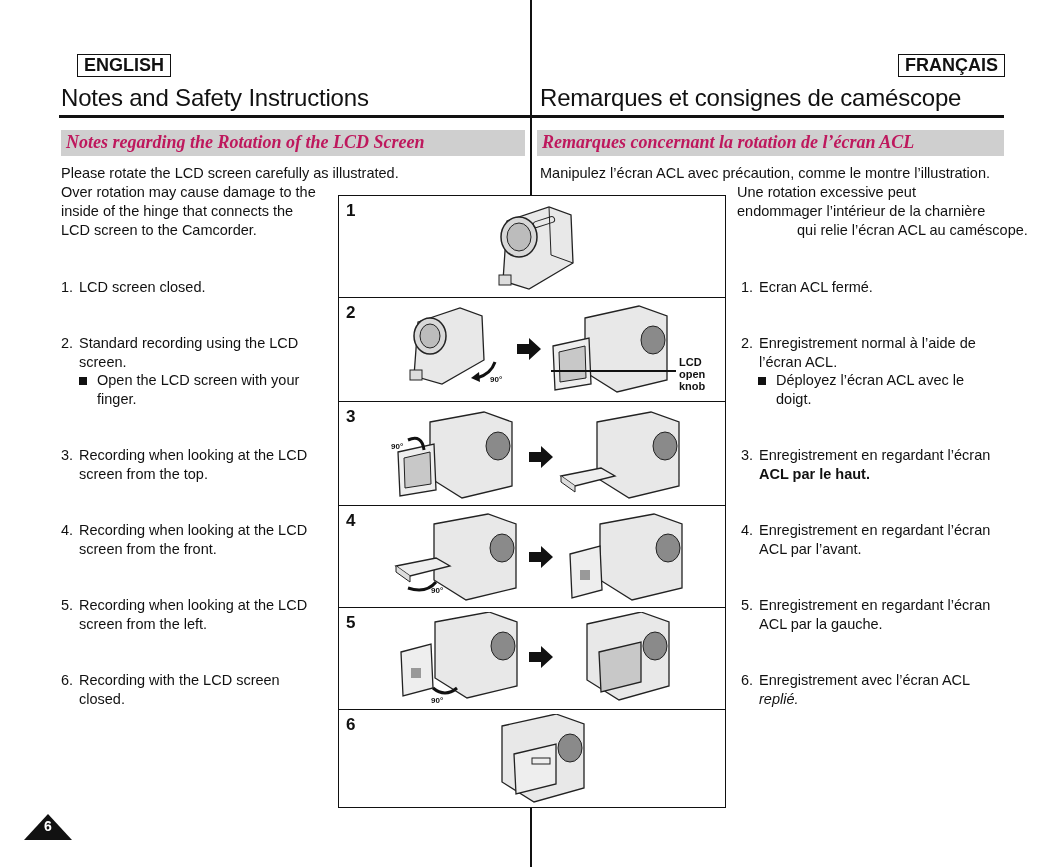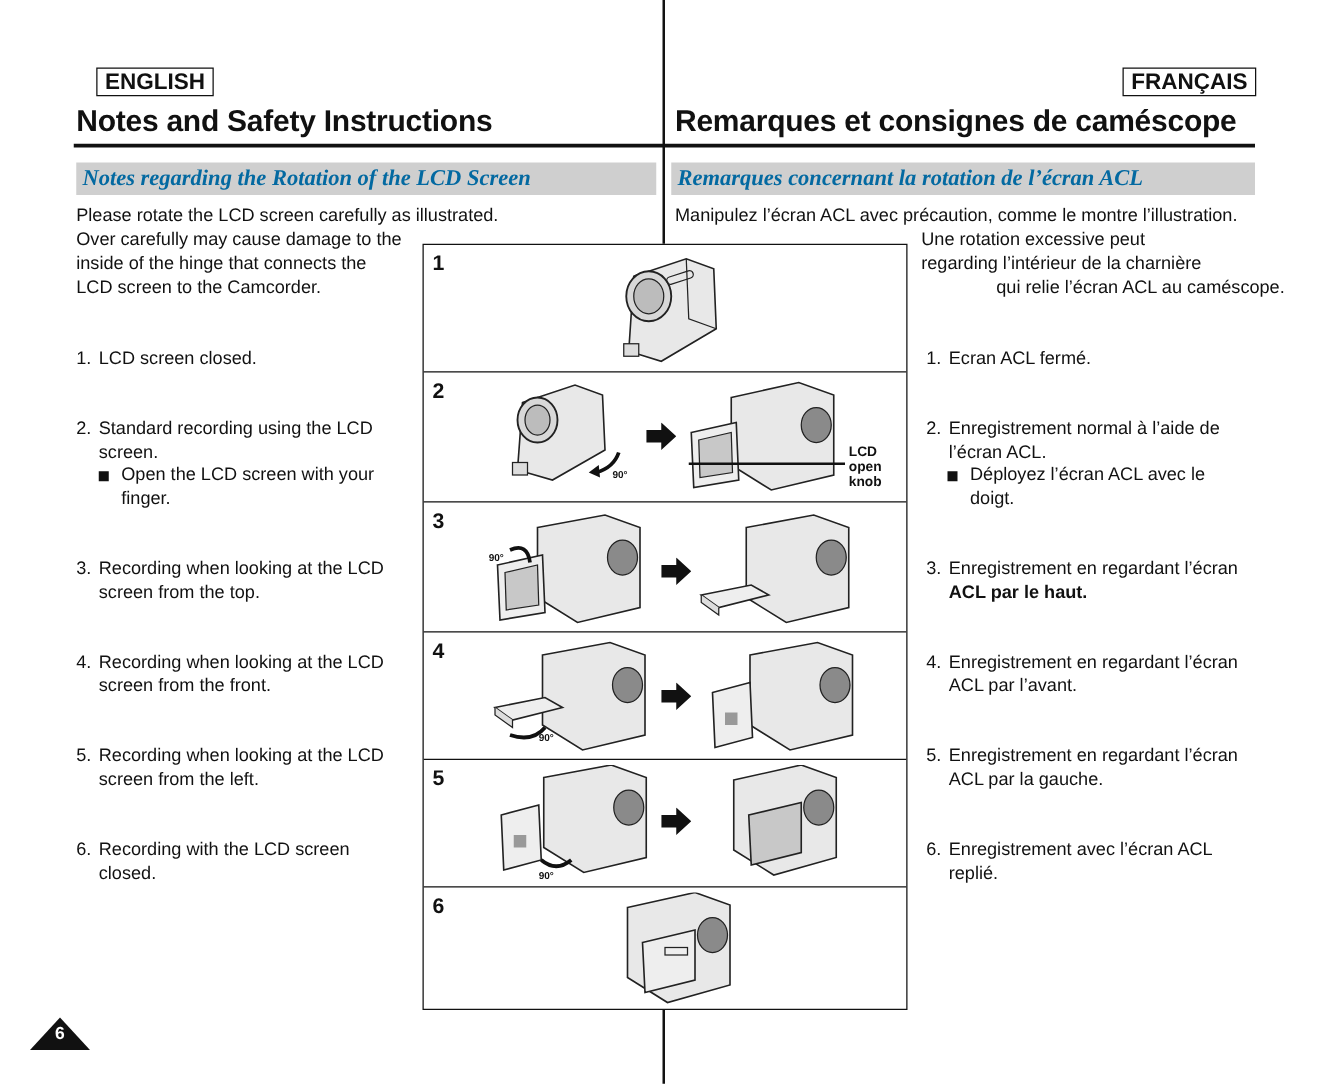--- a/index.html
+++ b/index.html
@@ -2,25 +2,25 @@
 <html><head>
 <meta charset="utf-8">
 <style>
   html, body { margin:0; padding:0; background:#ffffff; }
   body { width:1063px; height:867px; position:relative; overflow:hidden;
          font-family:"Liberation Sans", sans-serif; color:#111; }
   .abs { position:absolute; }
   .divider-v { position:absolute; left:530px; top:0; width:2px; height:867px; background:#111; }
   .lang-box { position:absolute; top:54px; height:21px; border:1.5px solid #111; font-weight:bold;
               font-size:18px; line-height:21px; padding:0 6px; box-sizing:content-box; background:#fff; }
-  .page-title { position:absolute; top:84px; font-size:24px; font-weight:bold; letter-spacing:-0.2px; }
+  .page-title { position:absolute; top:84px; font-size:24px; font-weight:normal; letter-spacing:-0.2px; }
   .rule { position:absolute; top:115px; height:3px; background:#111; }
   .section-bar { position:absolute; top:130px; height:26px; background:#cfcfcf; }
   .section-bar span { position:absolute; left:5px; top:2px; font-family:"Liberation Serif", serif;
-                      font-style:italic; font-weight:bold; font-size:18px; color:#0369a1; white-space:nowrap; }
+                      font-style:italic; font-weight:bold; font-size:18px; color:#be185d; white-space:nowrap; }
   .txt { position:absolute; font-size:14.5px; line-height:19px; white-space:nowrap; }
   .item { position:absolute; font-size:14.5px; line-height:19px; }
   .item .num { position:absolute; left:0; top:0; }
   .item .body { position:absolute; left:18px; top:0; white-space:nowrap; }
   .bullet { position:absolute; font-size:14.5px; line-height:19px; }
   .bullet .sq { position:absolute; left:0; top:6px; width:8px; height:8px; background:#111; }
   .bullet .body { position:absolute; left:18px; top:0; white-space:nowrap; }
   .panel-box { position:absolute; left:338px; top:195px; width:388px; height:613px;
                border:1.5px solid #111; background:#fff; box-sizing:border-box; }
   .panel { position:absolute; left:0; width:100%; border-bottom:1.5px solid #111; box-sizing:border-box; }
@@ -41,21 +41,21 @@
 <div class="divider-v"></div>
 
 <div class="lang-box" style="left:61px;margin-left:16px;">ENGLISH</div>
 <div class="page-title" style="left:61px;">Notes and Safety Instructions</div>
 <div class="rule" style="left:59px; width:472px;"></div>
 <div class="section-bar" style="left:61px; width:464px;">
   <span>Notes regarding the Rotation of the LCD Screen</span>
 </div>
 
 <div class="txt" style="left:61px; top:164px;">Please rotate the LCD screen carefully as illustrated.</div>
-<div class="txt" style="left:61px; top:183px;">Over carefully may cause damage to the</div>
+<div class="txt" style="left:61px; top:183px;">Over rotation may cause damage to the</div>
 <div class="txt" style="left:61px; top:202px;">inside of the hinge that connects the</div>
 <div class="txt" style="left:61px; top:221px;">LCD screen to the Camcorder.</div>
 
 <div class="item" style="left:61px; top:278px;">
   <span class="num">1.</span>
   <span class="body">LCD screen closed.</span>
 </div>
 
 <div class="item" style="left:61px; top:334px;">
   <span class="num">2.</span>
@@ -91,21 +91,21 @@
 
 <div class="lang-box" style="left:898px;">FRANÇAIS</div>
 <div class="page-title" style="left:540px;">Remarques et consignes de caméscope</div>
 <div class="rule" style="left:531px; width:473px;"></div>
 <div class="section-bar" style="left:537px; width:467px;">
   <span>Remarques concernant la rotation de l’écran ACL</span>
 </div>
 
 <div class="txt" style="left:540px; top:164px;">Manipulez l’écran ACL avec précaution, comme le montre l’illustration.</div>
 <div class="txt" style="left:737px; top:183px;">Une rotation excessive peut</div>
-<div class="txt" style="left:737px; top:202px;">regarding l’intérieur de la charnière</div>
+<div class="txt" style="left:737px; top:202px;">endommager l’intérieur de la charnière</div>
 <div class="txt" style="left:769px; top:221px;margin-left:28px;">qui relie l’écran ACL au caméscope.</div>
 
 <div class="item" style="left:741px; top:278px;">
   <span class="num">1.</span>
   <span class="body">Ecran ACL fermé.</span>
 </div>
 <div class="item" style="left:741px; top:334px;">
   <span class="num">2.</span>
   <span class="body">Enregistrement normal à l’aide de</span>
   <span class="body" style="top:19px;">l’écran ACL.</span>
@@ -126,21 +126,21 @@
   <span class="body" style="top:19px;">ACL par l’avant.</span>
 </div>
 <div class="item" style="left:741px; top:596px;">
   <span class="num">5.</span>
   <span class="body">Enregistrement en regardant l’écran</span>
   <span class="body" style="top:19px;">ACL par la gauche.</span>
 </div>
 <div class="item" style="left:741px; top:671px;">
   <span class="num">6.</span>
   <span class="body">Enregistrement avec l’écran ACL</span>
-  <span class="body" style="top:19px;">replié.</span>
+  <span class="body" style="top:19px;font-style:italic;">replié.</span>
 </div>
 
 <div class="panel-box">
 
   <div class="panel" style="top:0; height:102px;">
     <span class="pnum">1</span>
     <svg class="abs" style="left:150px; top:5px;" width="95" height="92" viewBox="0 0 95 92">
       <path d="M18 20 L60 6 L82 14 L84 62 L40 88 L14 80 Z" fill="#e8e8e8" stroke="#222" stroke-width="1.3"></path>
       <path d="M60 6 L62 54 L84 62" fill="none" stroke="#222" stroke-width="1"></path>
       <ellipse cx="30" cy="36" rx="18" ry="20" fill="#d8d8d8" stroke="#222" stroke-width="1.5"></ellipse>

